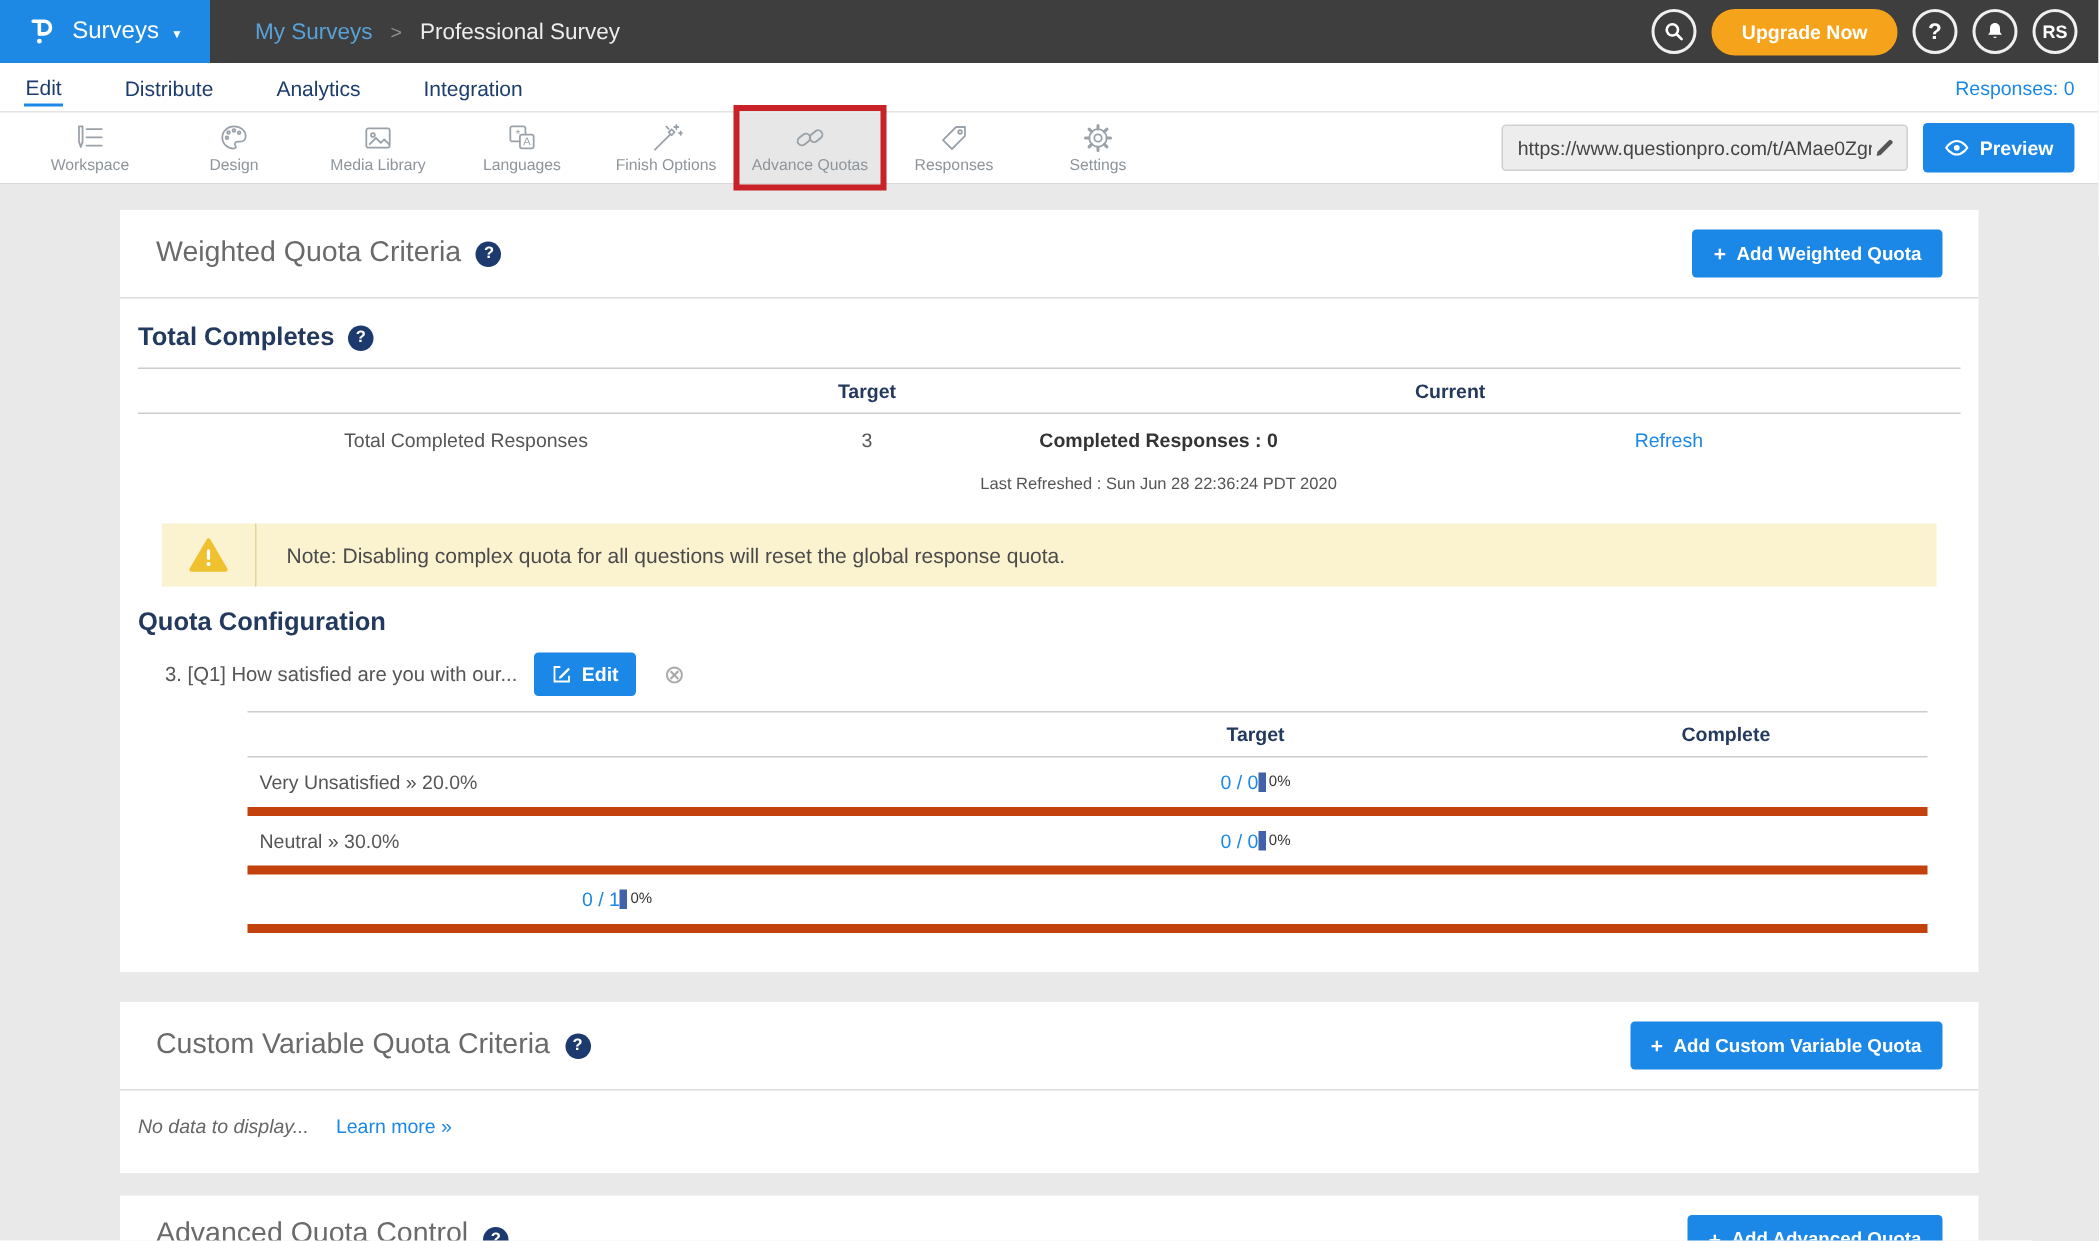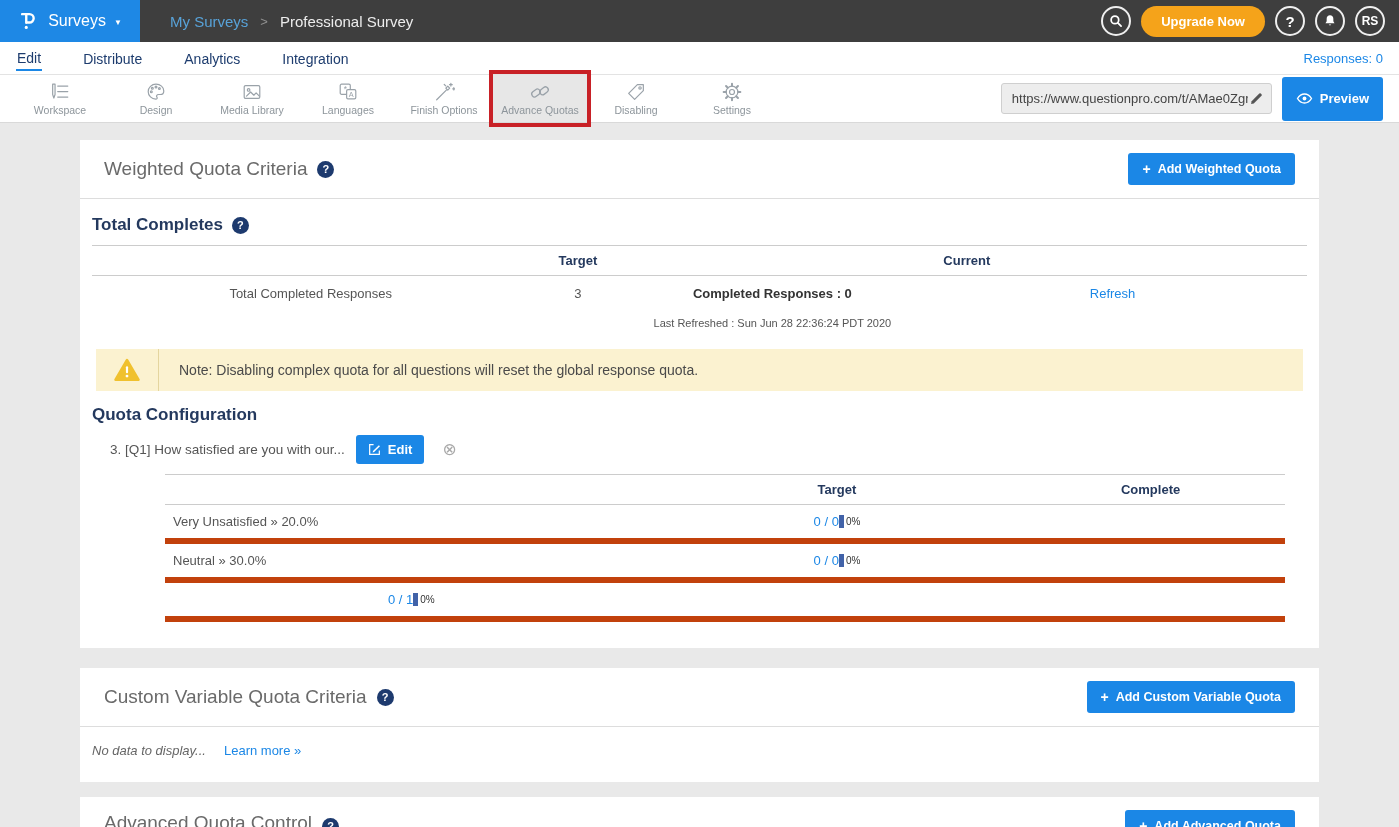--- a/index.html
+++ b/index.html
@@ -30,21 +30,21 @@
   
   .toolbar { height:49px; background:#fff; border-top:1px solid #e3e3e3; border-bottom:1px solid #d9d9d9; display:flex; align-items:stretch; padding-left:12px; }
   .tool-item { width:96px; display:flex; flex-direction:column; align-items:center; justify-content:center; gap:1px; cursor:pointer; position:relative; }
   .tool-item svg { width:22px; height:22px; }
   .tool-label { font-size:10.5px; color:#8d959b; white-space:nowrap; }
   .tool-item.highlighted { background:#e7e7e7; }
   .red-box { position:absolute; top:-5px; left:-3px; right:-3px; bottom:-5px; border:4px solid #c82127; z-index:4; pointer-events:none; }
   .toolbar-right { margin-left:auto; display:flex; align-items:center; gap:10px; padding-right:16px; }
   .url-wrap { display:flex; align-items:center; background:#ededed; border:1px solid #cfcfcf; border-radius:3px; padding:0 8px; height:31px; }
   .url-input { border:none; background:transparent; width:240px; font-size:13px; color:#444; font-family:inherit; outline:none; }
-  .preview-btn { background:#1b87e6; border:none; border-radius:3px; color:#fff; font-weight:bold; font-size:13px; height:44px; padding:0 14px; display:flex; align-items:center; gap:7px; cursor:pointer; font-family:inherit; }
+  .preview-btn { background:#1b87e6; border:none; border-radius:3px; color:#fff; font-weight:bold; font-size:13px; height:33px; padding:0 14px; display:flex; align-items:center; gap:7px; cursor:pointer; font-family:inherit; }
   
   .content { padding:17px 80px 0; }
   .panel { background:#fff; }
   .panel-gap { height:20px; }
   .panel-gap.small { height:15px; }
   .section-header { display:flex; align-items:center; padding:13px 24px; border-bottom:1px solid #ddd; }
   .section-title { font-size:19px; color:#6a6a6a; display:flex; align-items:center; gap:10px; }
   .help { width:17px; height:17px; border-radius:50%; background:#1d3a6e; color:#fff; font-size:11px; font-weight:bold; display:inline-flex; align-items:center; justify-content:center; cursor:pointer; flex:none; }
   .add-btn { margin-left:auto; background:#1b87e6; color:#fff; border:none; border-radius:3px; font-weight:bold; font-size:12.5px; padding:9px 14px; display:flex; gap:7px; align-items:center; cursor:pointer; font-family:inherit; }
   .plus { font-weight:bold; font-size:14px; line-height:10px; }
@@ -52,21 +52,21 @@
   .sub-title { font-size:17px; color:#24395e; margin:12px 0 10px; display:flex; gap:9px; align-items:center; font-weight:bold; }
   
   .tc-head, .tc-row { display:grid; grid-template-columns:36% 8% 24% 32%; }
   .tc-head { border-top:1px solid #ccc; border-bottom:1px solid #ccc; padding:7px 0; font-size:13px; font-weight:bold; color:#24395e; }
   .tc-row { padding:10px 0 6px; font-size:13px; color:#555; align-items:start; }
   .tc-cell { text-align:center; }
   .current-bold { font-weight:bold; color:#333; font-size:13px; }
   .current-sub { font-size:11px; color:#555; margin-top:16px; }
   .refresh-link { color:#1b87e6; cursor:pointer; font-size:13px; text-decoration:none; }
   
-  .note-banner { margin:14px 4px; background:#fbf2d0; display:flex; align-items:stretch; }
+  .note-banner { margin:14px 16px; background:#fbf2d0; display:flex; align-items:stretch; }
   .note-icon-cell { width:62px; display:flex; align-items:center; justify-content:center; }
   .note-divider { width:1px; background:#e4d59e; }
   .note-text { padding:13px 20px; font-size:14px; color:#4a4a4a; display:flex; align-items:center; }
   
   .qc-question-row { display:flex; align-items:center; gap:11px; margin:2px 0 10px 18px; }
   .qc-question { font-size:13.5px; color:#555; }
   .edit-btn { background:#1b87e6; border:none; color:#fff; border-radius:3px; font-size:13px; font-weight:bold; height:29px; padding:0 12px; display:flex; align-items:center; gap:7px; cursor:pointer; font-family:inherit; }
   .remove-icon { color:#a9a9a9; font-size:17px; margin-left:7px; cursor:pointer; line-height:1; }
   .quota-table { margin:6px 22px 0 73px; }
   .qt-head, .qt-row { display:grid; grid-template-columns:44% 32% 24%; }
@@ -192,21 +192,21 @@
       <rect x="11.4" y="7.6" width="10" height="6.2" rx="3.1" transform="rotate(-38 16.4 10.7)"></rect>
     </svg>
     <span class="tool-label">Advance Quotas</span>
   </div>
 
   <div class="tool-item">
     <svg viewBox="0 0 24 24" fill="none" stroke="#9aa2a9" stroke-width="1.3" stroke-linecap="round" stroke-linejoin="round">
       <path d="M4 13.5 L13.5 4 H20 v6.5 L10.5 20 4 13.5z"></path>
       <circle cx="16.4" cy="7.6" r="1.3"></circle>
     </svg>
-    <span class="tool-label">Disabling</span>
+    <span class="tool-label">Responses</span>
   </div>
 
   <div class="tool-item">
     <svg viewBox="0 0 24 24" fill="none" stroke="#9aa2a9" stroke-width="1.3" stroke-linecap="round">
       <circle cx="12" cy="12" r="6.4"></circle>
       <circle cx="12" cy="12" r="2.7"></circle>
       <g stroke-width="2.2">
         <path d="M18.5 12h2.6M5.5 12H2.9M12 5.5V2.9M12 18.5v2.6M16.6 7.4l1.9-1.9M7.4 16.6l-1.9 1.9M16.6 16.6l1.9 1.9M7.4 7.4L5.5 5.5"></path>
       </g>
     </svg>

